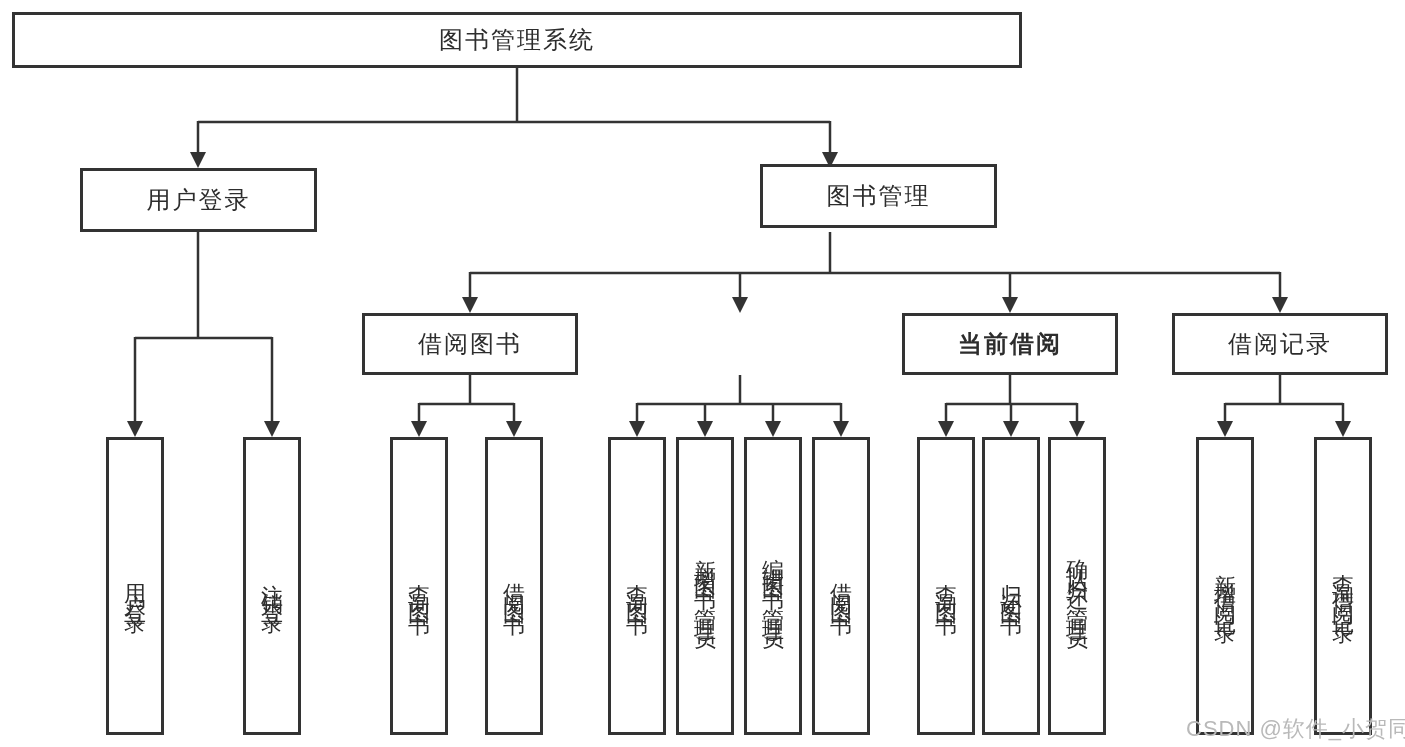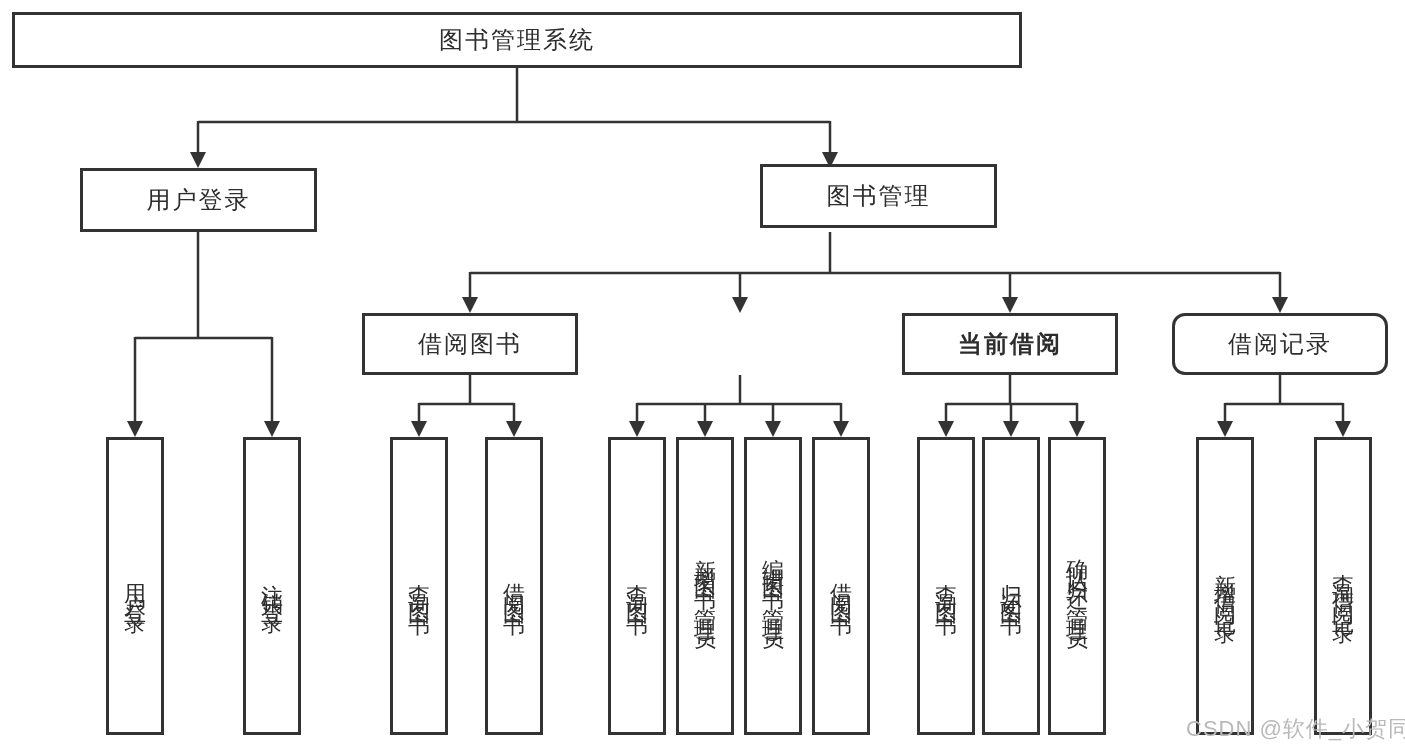--- a/index.html
+++ b/index.html
@@ -117,21 +117,21 @@
     </g>
   </svg>
 
   <div class="node" style="left:12px;top:12px;width:1010px;height:56px;">图书管理系统</div>
 
   <div class="node" style="left:80px;top:168px;width:237px;height:64px;">用户登录</div>
   <div class="node" style="left:712px;top:164px;width:237px;height:64px;margin-left:48px;">图书管理</div>
 
   <div class="node" style="left:362px;top:313px;width:216px;height:62px;">借阅图书</div>
   <div class="node" style="left:902px;top:313px;width:216px;height:62px;font-weight:bold;">当前借阅</div>
-  <div class="node" style="left:1172px;top:313px;width:216px;height:62px;border-radius:13px;">借阅记录</div>
+  <div class="node" style="left:1172px;top:313px;width:216px;height:62px;">借阅记录</div>
 
   <div class="node vert" style="left:106px;top:437px;width:58px;height:298px;">用户登录</div>
   <div class="node vert" style="left:243px;top:437px;width:58px;height:298px;">注销登录</div>
 
   <div class="node vert" style="left:390px;top:437px;width:58px;height:298px;">查询图书</div>
   <div class="node vert" style="left:485px;top:437px;width:58px;height:298px;">借阅图书</div>
 
   <div class="node vert" style="left:608px;top:437px;width:58px;height:298px;">查询图书</div>
   <div class="node vert" style="left:676px;top:437px;width:58px;height:298px;">新增图书（管理员）</div>
   <div class="node vert" style="left:744px;top:437px;width:58px;height:298px;">编辑图书（管理员）</div>

